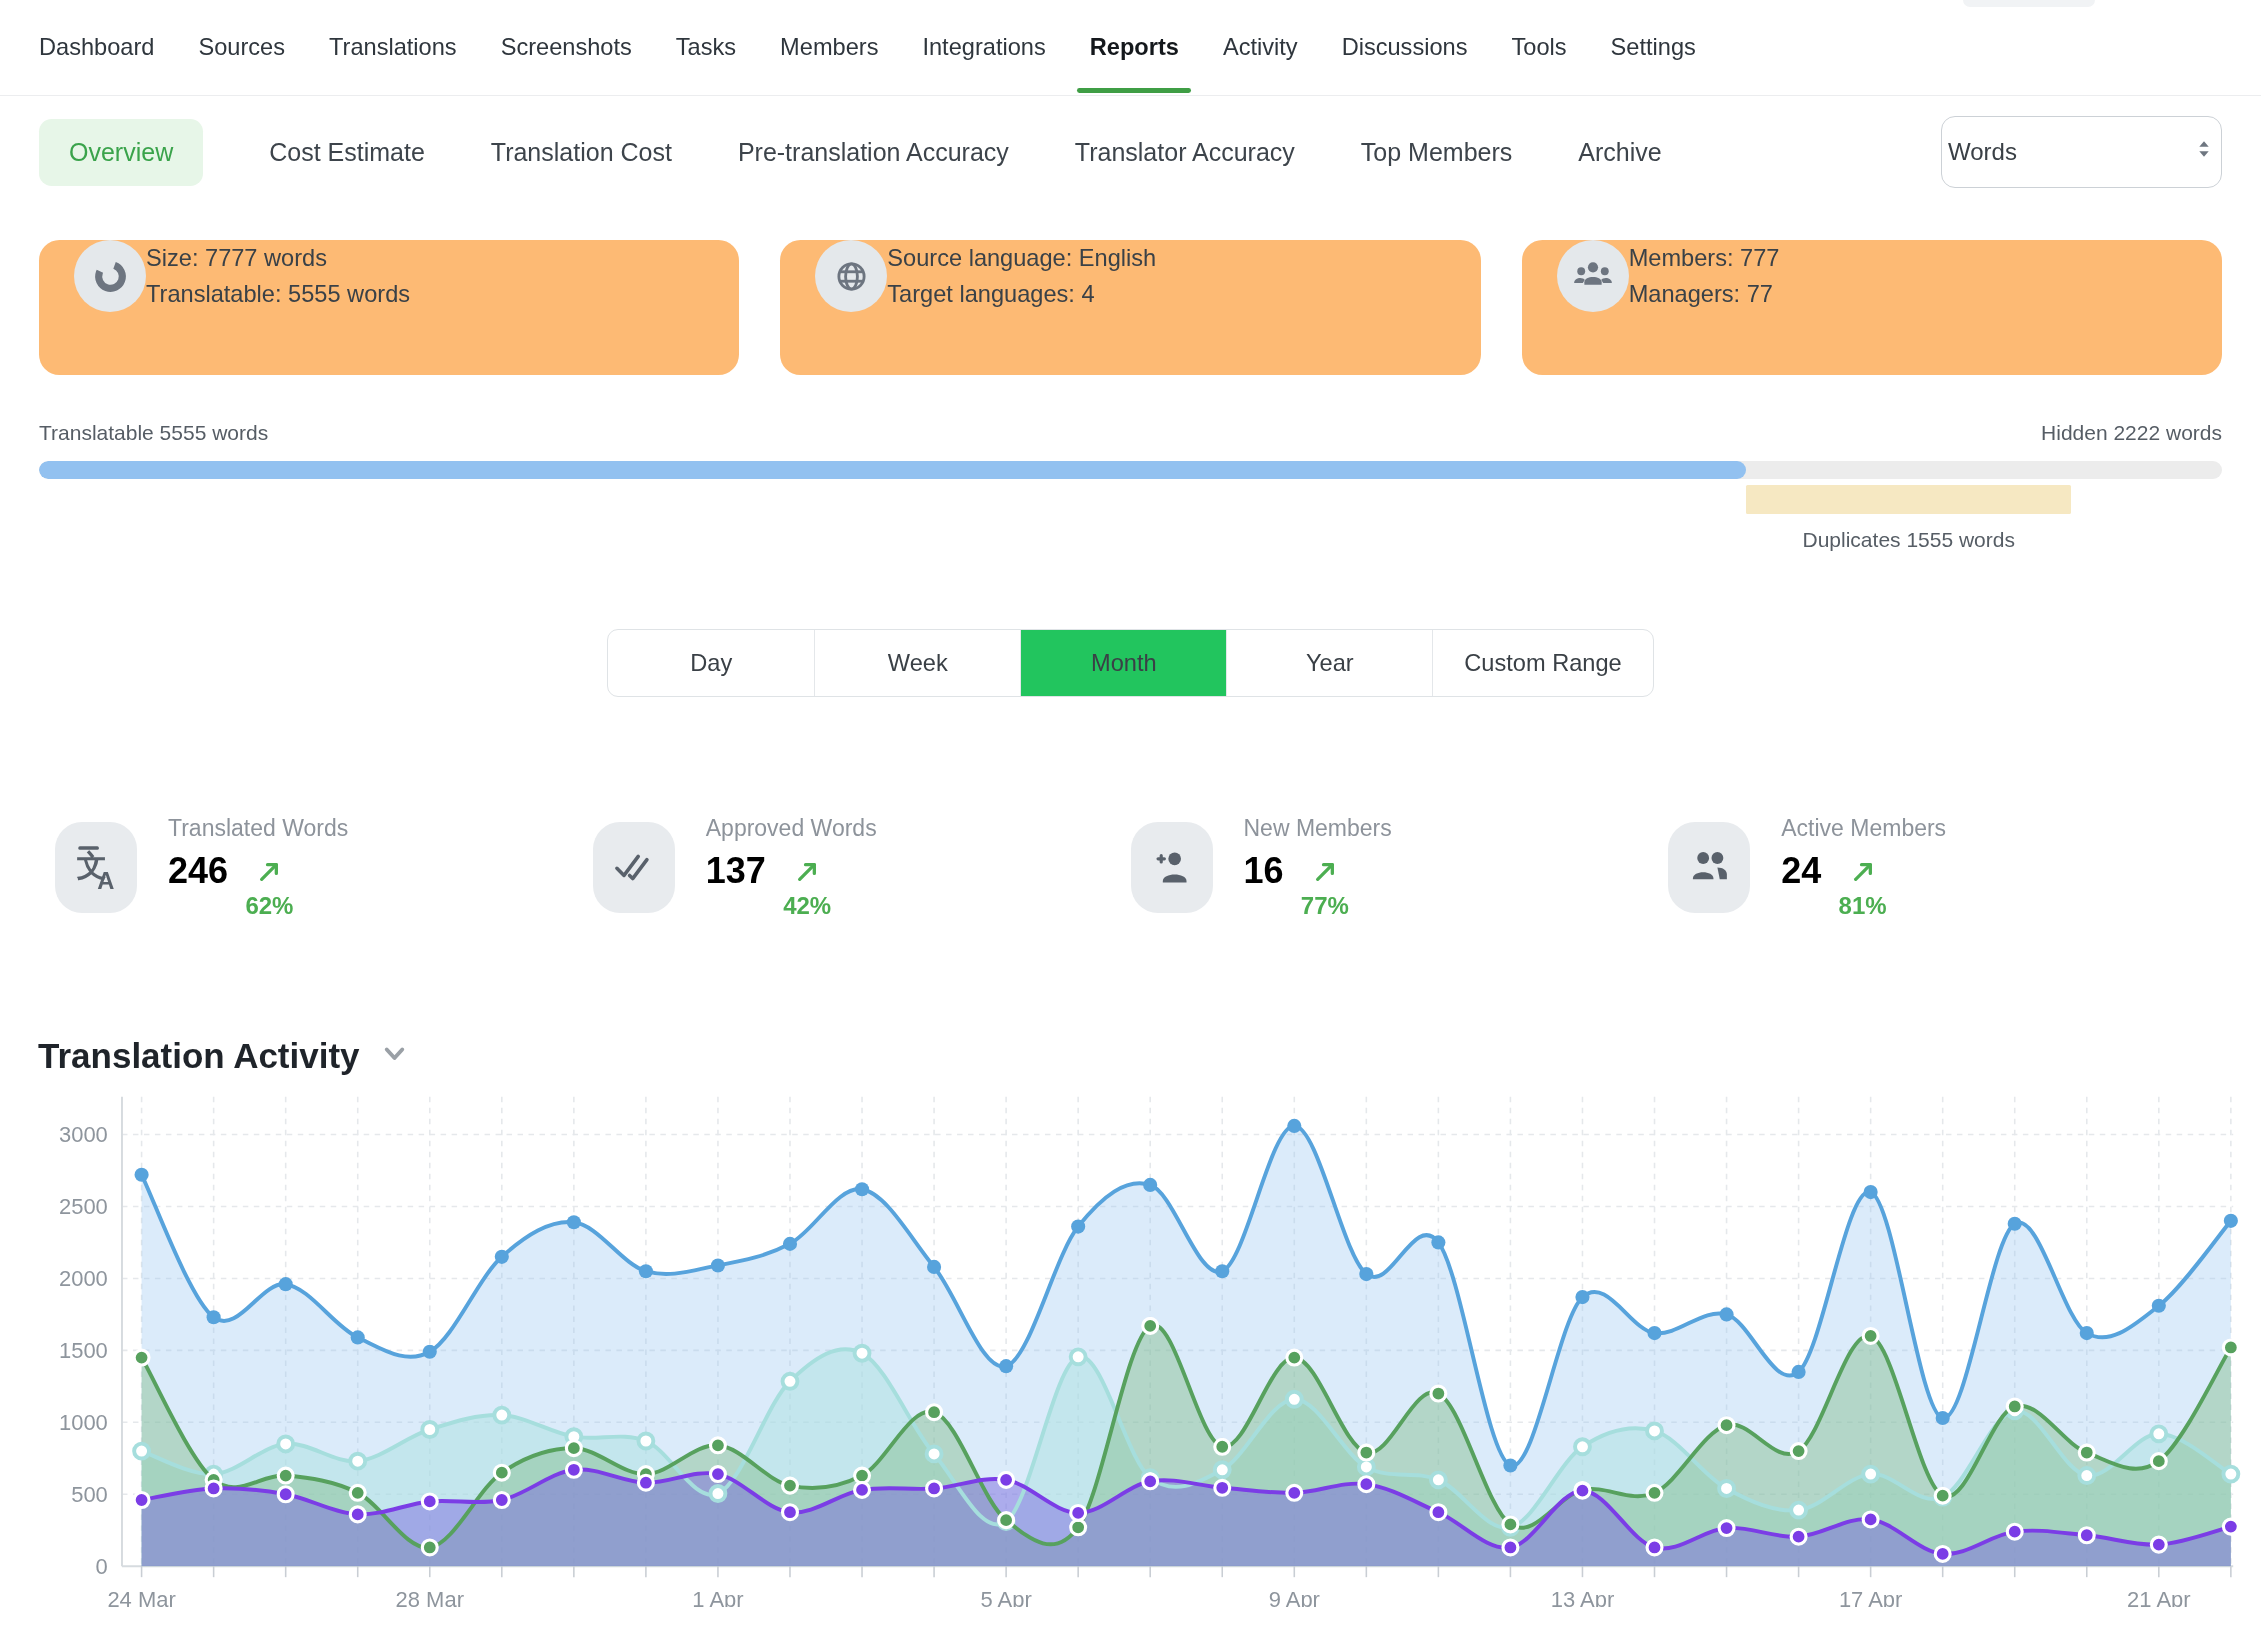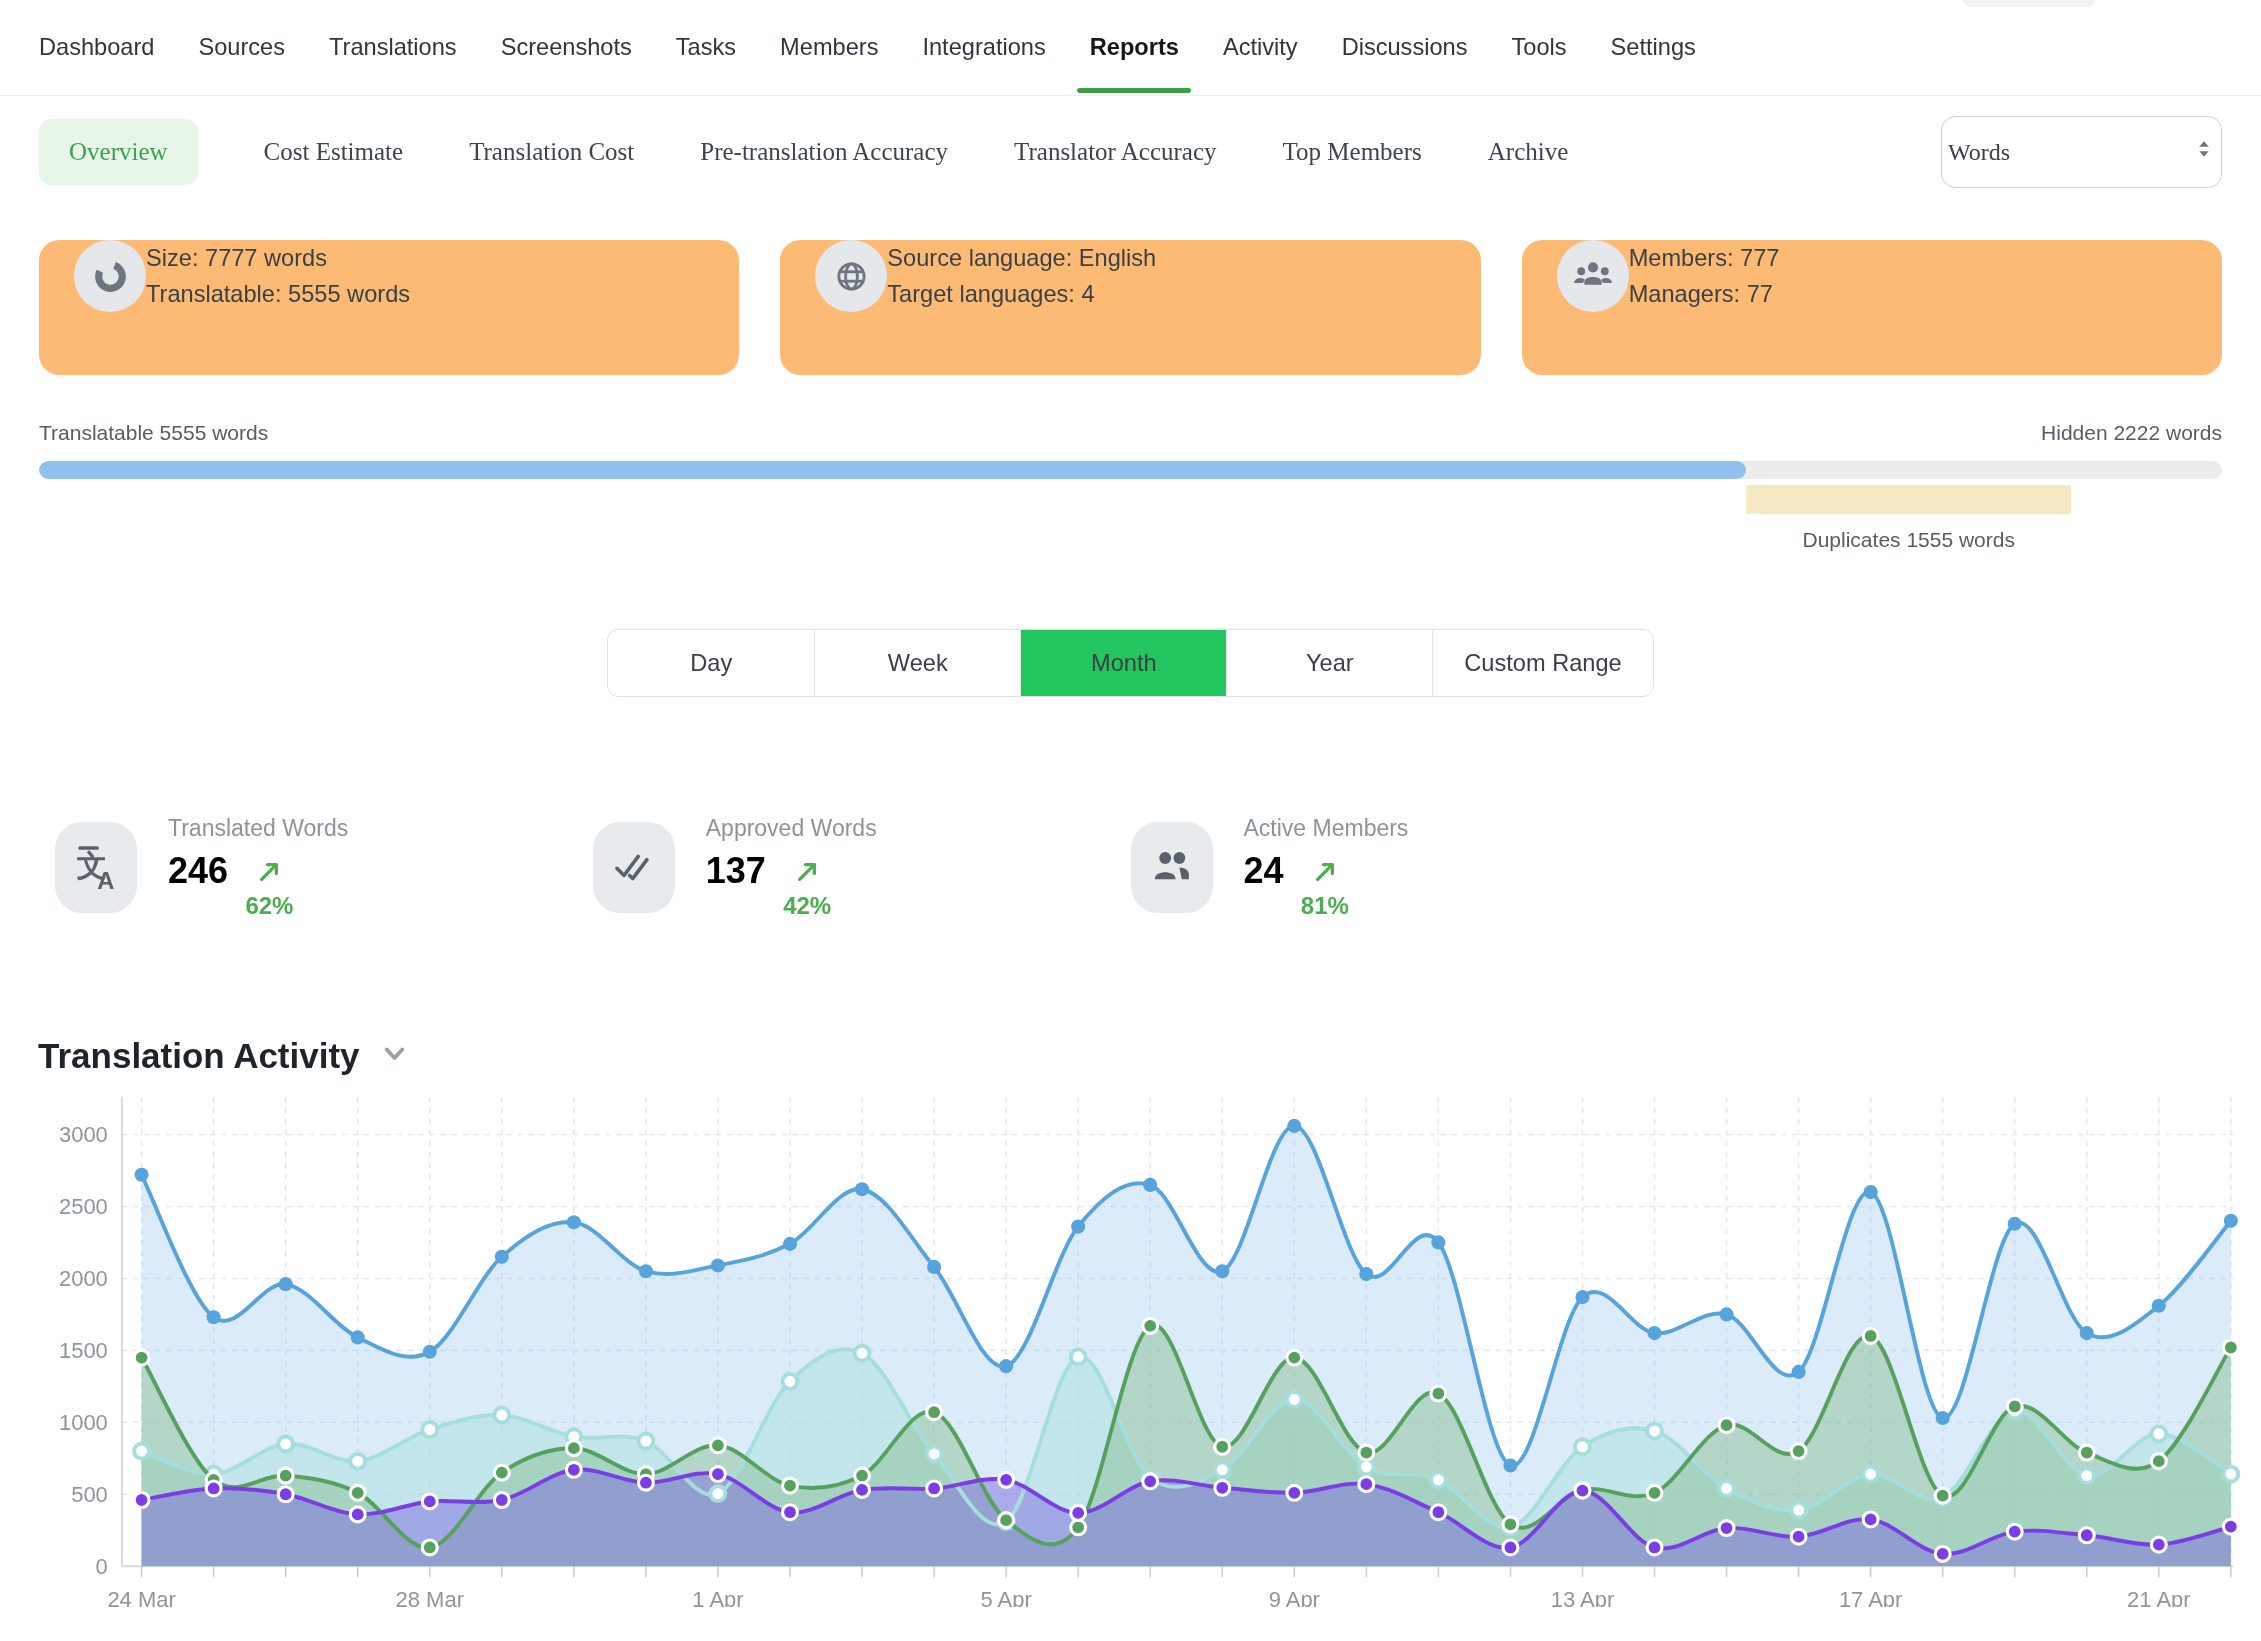--- a/index.html
+++ b/index.html
@@ -8,21 +8,21 @@
   
   .topnav { position:relative; height:96px; border-bottom:1.6px solid #ecedef; padding:0 39px; }
   .topnav-items { display:flex; align-items:center; height:100%; gap:44px; }
   .nav-item { font-size:23.6px; color:#2f363d; cursor:pointer; position:relative; padding:30px 0; }
   .nav-item.active { color:#14181c; font-weight:700; }
   .nav-item.active::after { content:""; position:absolute; left:-12.6px; right:-12.6px; bottom:-1.6px;
     height:4.7px; background:#3f9e45; border-radius:2.4px; }
   .top-right-sliver { position:absolute; top:0; right:166px; width:132px; height:7px;
     background:#f1f3f5; border-radius:0 0 7.9px 7.9px; }
   
-  .subnav { display:flex; align-items:center; gap:66px; padding:20.4px 39px 0 39px;font-family:Liberation Serif, serif; }
+  .subnav { display:flex; align-items:center; gap:66px; padding:20.4px 39px 0 39px; }
   .subnav-item { font-size:25px; color:#3d444b; cursor:pointer; }
   .subnav-item.active { color:#3aa34b; background:#e7f6e8; border-radius:12.6px; padding:19px 30px; }
   .unit-select { margin-left:auto; width:281px; height:72px; border:1.6px solid #ccd1d6; border-radius:14px;
     display:flex; align-items:center; justify-content:space-between; padding:0 6px; cursor:pointer;
     font-size:24px; color:#3a4046; background:#fff; }
   
   .cards { display:grid; grid-template-columns:1fr 1fr 1fr; gap:41px; margin:52px 39px 0 39px; }
   .card { background:#fdba74; border-radius:20.4px; height:135px; display:flex; align-items:flex-start;
     padding:0 35px; }
   .card-icon { width:72px; height:72px; border-radius:50%; background:#e4e8eb; display:flex;
@@ -200,20 +200,43 @@
       <div>
         <div class="stat-label">Approved Words</div>
         <div class="stat-value-row">
           <span class="stat-value">137</span>
           <span class="stat-delta">
             <span><svg width="22" height="22" viewBox="0 0 30 30" fill="none" stroke="#4cae51" stroke-width="4.5" stroke-linecap="round" stroke-linejoin="round">
                 <path d="M5 25 L25 5"></path>
                 <path d="M13 5 H25 V17"></path>
               </svg></span>
             <span>42%</span>
+          </span>
+        </div>
+      </div>
+    </div>
+    <div class="stat">
+      <div class="stat-icon">
+        <svg width="49" height="49" viewBox="0 0 62 62" fill="#59616b">
+          <circle cx="35" cy="20" r="8"></circle>
+          <path d="M20 48 c0-11 30-11 30 0 v2 H20z"></path>
+          <rect x="12" y="18" width="12" height="4" rx="2"></rect>
+          <rect x="16" y="14" width="4" height="12" rx="2"></rect>
+        </svg>
+      </div>
+      <div>
+        <div class="stat-label">New Members</div>
+        <div class="stat-value-row">
+          <span class="stat-value">16</span>
+          <span class="stat-delta">
+            <span><svg width="22" height="22" viewBox="0 0 30 30" fill="none" stroke="#4cae51" stroke-width="4.5" stroke-linecap="round" stroke-linejoin="round">
+                <path d="M5 25 L25 5"></path>
+                <path d="M13 5 H25 V17"></path>
+              </svg></span>
+            <span>77%</span>
           </span>
         </div>
       </div>
     </div>
     <div class="stat">
       <div class="stat-icon">
         <svg width="49" height="49" viewBox="0 0 62 62" fill="#59616b">
           <circle cx="23" cy="19" r="7.5"></circle>
           <path d="M10 45 c0-10.5 26-10.5 26 0 v1 H10z"></path>
           <circle cx="41" cy="19" r="7.5"></circle>

